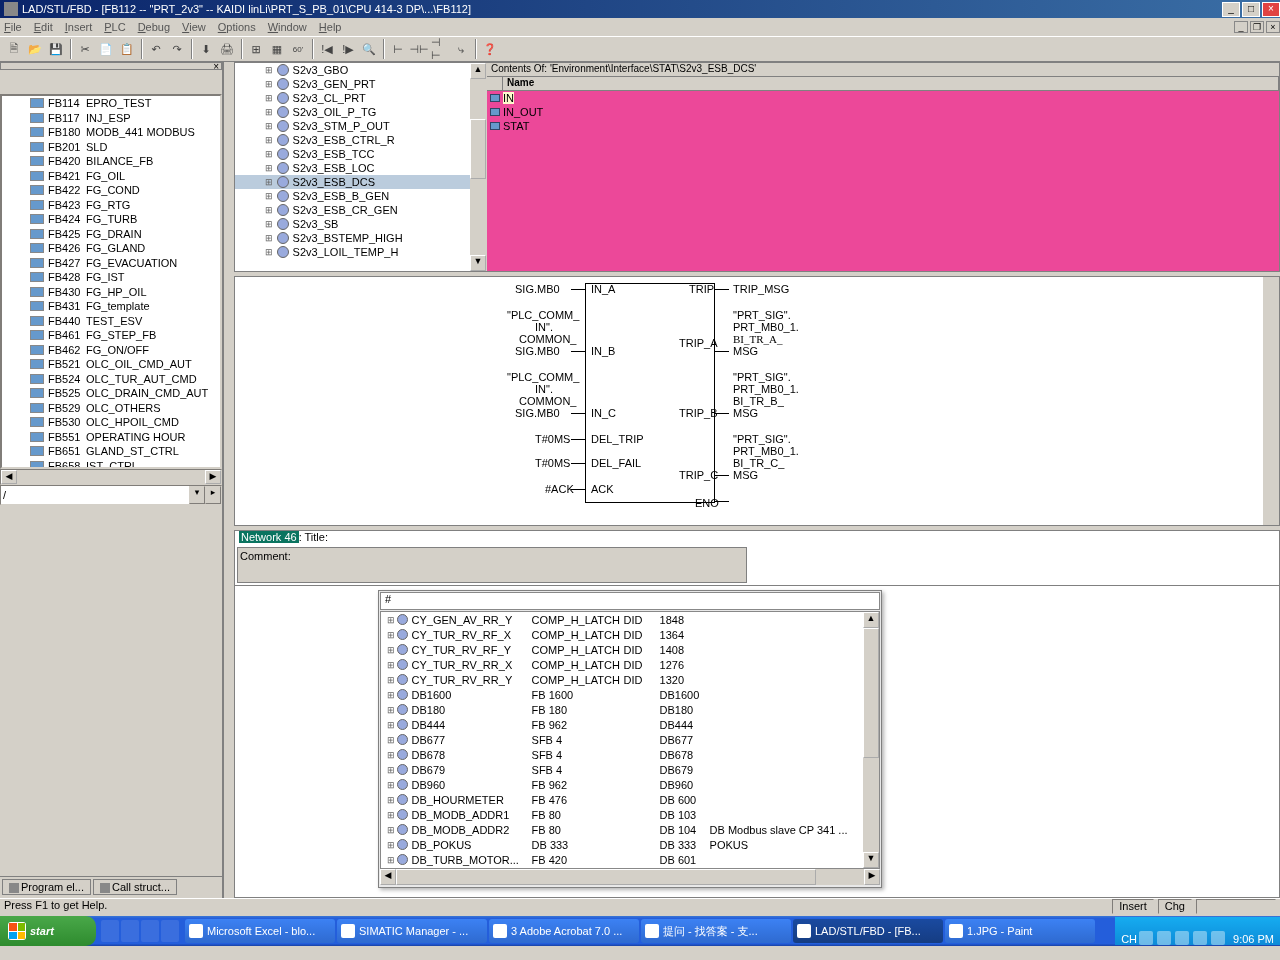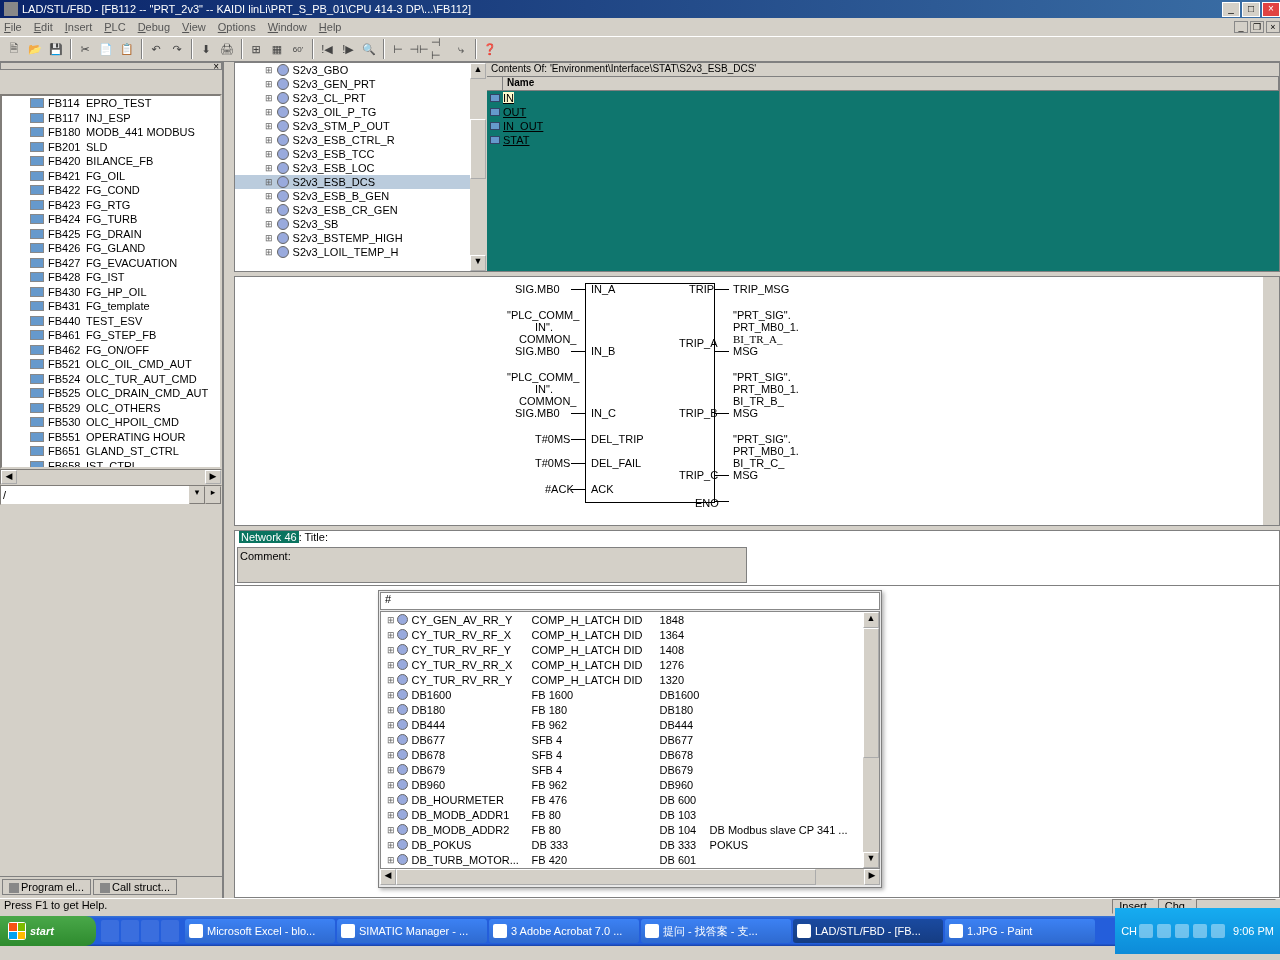--- a/index.html
+++ b/index.html
@@ -44,21 +44,21 @@
 .tp-l-scroll .thumb { background: #d4d0c8; border: 1px outset #fff; height: 60px; margin-top: 40px; }
 .tp-l-row { display: flex; align-items: center; height: 14px; padding-left: 30px; }
 .tp-l-row::before { content: "⊞"; margin-right: 4px; font-size: 9px; color: #666; }
 .tp-l-row .oic { width: 12px; height: 12px; border-radius: 50%; background: #9ad; border: 1px solid #666; margin-right: 4px; }
 .tp-l-row.sel { background: #bcd; }
 .tp-r { flex: 1; display: flex; flex-direction: column; }
 .tp-r-head { height: 14px; background: #d4d0c8; border-bottom: 1px solid #808080; padding-left: 4px; font-size: 10px; }
 .tp-r-cols { height: 14px; background: #d4d0c8; border-bottom: 1px solid #808080; display: flex; }
 .tp-r-cols .c { border-right: 1px solid #808080; padding-left: 4px; font-weight: bold; font-size: 10px; }
 .tp-r-cols .c1 { width: 16px; }
-.tp-r-body { flex: 1; background: #0f766e; text-decoration: underline; }
+.tp-r-body { flex: 1; background: #ec4899; }
 .tp-r-row { display: flex; align-items: center; height: 14px; }
 .tp-r-row .ic { width: 16px; height: 12px; display: flex; align-items: center; justify-content: center; }
 .tp-r-row .ic span { width: 10px; height: 8px; background: #69c; border: 1px solid #346; }
 .tp-r-row.sel .nm { background: #fffacd; }
 .midpanel { height: 250px; border: 1px solid #808080; background: #fff; margin-top: 4px; position: relative; overflow: hidden; font-family: "Courier New", monospace; font-size: 11px; }
 .midpanel .vscroll { position: absolute; right: 0; top: 0; bottom: 0; width: 16px; background: #d4d0c8; }
 .fbd { position: relative; width: 100%; height: 100%; }
 .fbd-box { position: absolute; border: 1px solid #000; }
 .fbd-text { position: absolute; white-space: pre; }
 .netpanel { flex: 1; border: 1px solid #808080; background: #fff; margin-top: 4px; position: relative; overflow: hidden; font-family: "Courier New", monospace; font-size: 11px; }
@@ -87,21 +87,21 @@
 .taskbar { height: 30px; background: linear-gradient(to bottom, #3b77d3, #245edb 8%, #245edb 92%, #1941a5); display: flex; align-items: center; }
 .startbtn { height: 30px; width: 96px; background: linear-gradient(to bottom, #49a849, #2e8b2e); color: #fff; font-weight: bold; font-style: italic; display: flex; align-items: center; padding-left: 8px; border-radius: 0 10px 10px 0; }
 .startbtn .winlogo { width: 18px; height: 18px; background: #fff; margin-right: 4px; border-radius: 3px; display: grid; grid-template: 1fr 1fr / 1fr 1fr; gap: 1px; padding: 1px; }
 .startbtn .winlogo div:nth-child(1){background:#f65314}.startbtn .winlogo div:nth-child(2){background:#7cbb00}.startbtn .winlogo div:nth-child(3){background:#00a1f1}.startbtn .winlogo div:nth-child(4){background:#ffbb00}
 .qlaunch { display: flex; padding: 0 4px; }
 .qlaunch .q { width: 18px; height: 22px; margin: 0 1px; background: rgba(255,255,255,0.1); border-radius: 2px; }
 .tasks { display: flex; flex: 1; overflow: hidden; }
 .task { height: 24px; min-width: 150px; max-width: 160px; background: linear-gradient(to bottom, #3c81f3, #2e6ad0); color: #fff; margin: 0 1px; border-radius: 3px; display: flex; align-items: center; padding: 0 4px; font-size: 10px; white-space: nowrap; overflow: hidden; }
 .task.active { background: linear-gradient(to bottom, #1a4aa0, #153c82); }
 .task .tic { width: 14px; height: 14px; background: #fff; margin-right: 4px; flex-shrink: 0; border-radius: 2px; }
-.tray { background: linear-gradient(to bottom, #16acf0, #0d8bd8); height: 46px; display: flex; align-items: center; padding: 0 6px; color: #fff; font-size: 10px; }
+.tray { background: linear-gradient(to bottom, #16acf0, #0d8bd8); height: 28px; display: flex; align-items: flex-end; padding: 0 6px; color: #fff; font-size: 10px; }
 .tray .ti { width: 14px; height: 14px; background: rgba(255,255,255,0.4); margin: 0 2px; border-radius: 2px; }
 </style>
 </head>
 <body>
 
 <div class="titlebar">
   <div class="ticon"></div>
   <span>LAD/STL/FBD  -  [FB112 -- "PRT_2v3" -- KAIDI linLi\PRT_S_PB_01\CPU 414-3 DP\...\FB112]</span>
   <div class="btns">
     <div class="btn">_</div>
@@ -385,26 +385,20 @@
         <div class="tp-r-cols">
           <div class="c c1"></div>
           <div class="c" style="flex:1">Name</div>
         </div>
         <div class="tp-r-body" id="tp-r-body">
             <div class="tp-r-row sel">
               <div class="ic">
                 <span></span>
               </div>
               <span class="nm">IN</span>
-            </div>
-            <div class="tp-r-row">
-              <div class="ic">
-                <span></span>
-              </div>
-              <span class="nm">OUT</span>
             </div>
             <div class="tp-r-row">
               <div class="ic">
                 <span></span>
               </div>
               <span class="nm">IN_OUT</span>
             </div>
             <div class="tp-r-row">
               <div class="ic">
                 <span></span>

